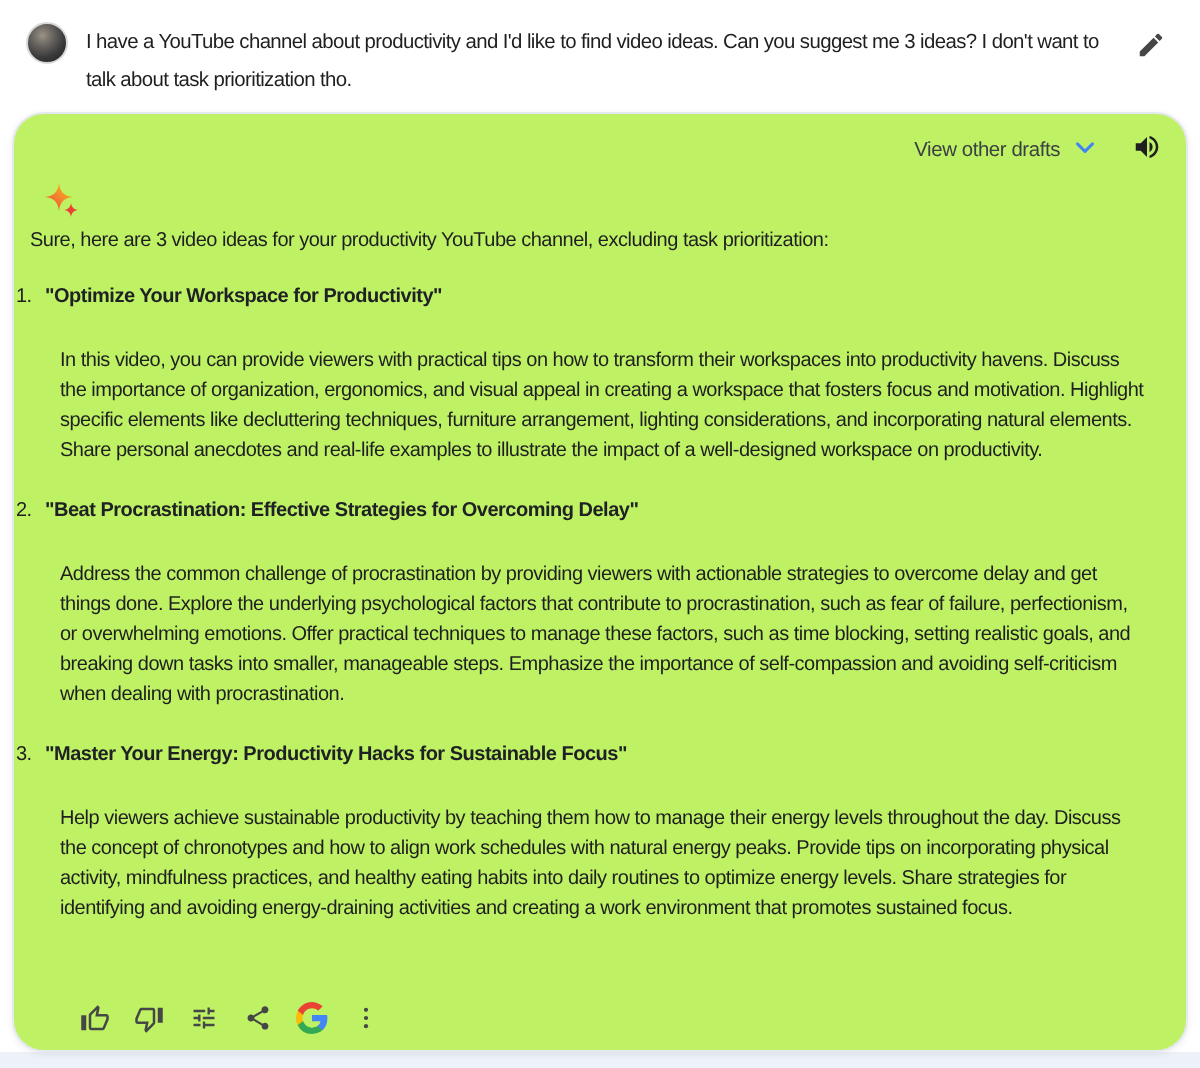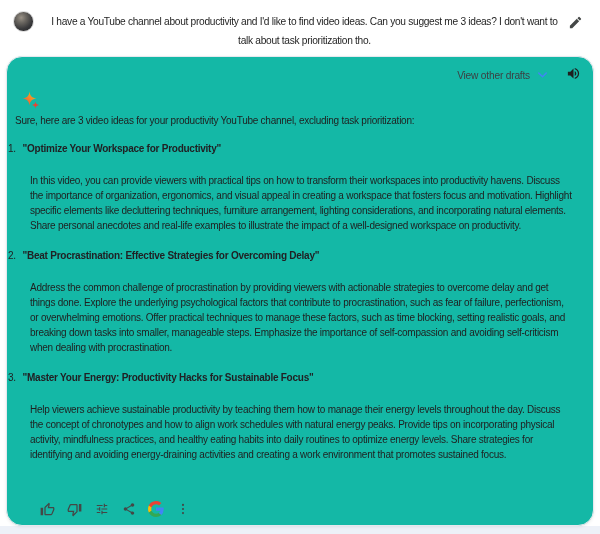--- a/index.html
+++ b/index.html
@@ -23,34 +23,34 @@
     padding: 11px 10px 6px 13px;
   }
   .avatar {
     flex: none; width: 21px; height: 21px; border-radius: 50%;
     background: radial-gradient(circle at 38% 30%, #9a9287 0%, #6b6761 28%, #3a3a3c 62%, #1d1e20 100%);
     border: 1px solid #d8d8d8;
   }
   .user-text {
     flex: 1; margin-left: 9px; margin-top: 1px;
     font-size: 10.2px; line-height: 19px; letter-spacing: -0.3px;
-    color: #1f1f1f; max-width: 523px; text-align: center;
+    color: #1f1f1f; max-width: 523px;
   }
   .icon-btn {
     background: none; border: none; padding: 0; cursor: pointer;
     display: flex; align-items: center; justify-content: center;
   }
   .edit-btn { flex: none; width: 18px; height: 18px; margin-top: 4px; }
 
   
   .card {
     position: relative;
     margin: 0 6px;
     height: 470px;
-    background: #14b8a6;
+    background: #bef264;
     border: 1px solid #e5e8ee;
     border-radius: 16px;
     box-shadow: 0 1px 3px rgba(60,64,67,0.10);
     z-index: 1;
   }
   .drafts-row {
     display: flex; align-items: center; justify-content: flex-end;
     padding: 10px 10px 0 16px; height: 26px;
   }
   .drafts-btn {

